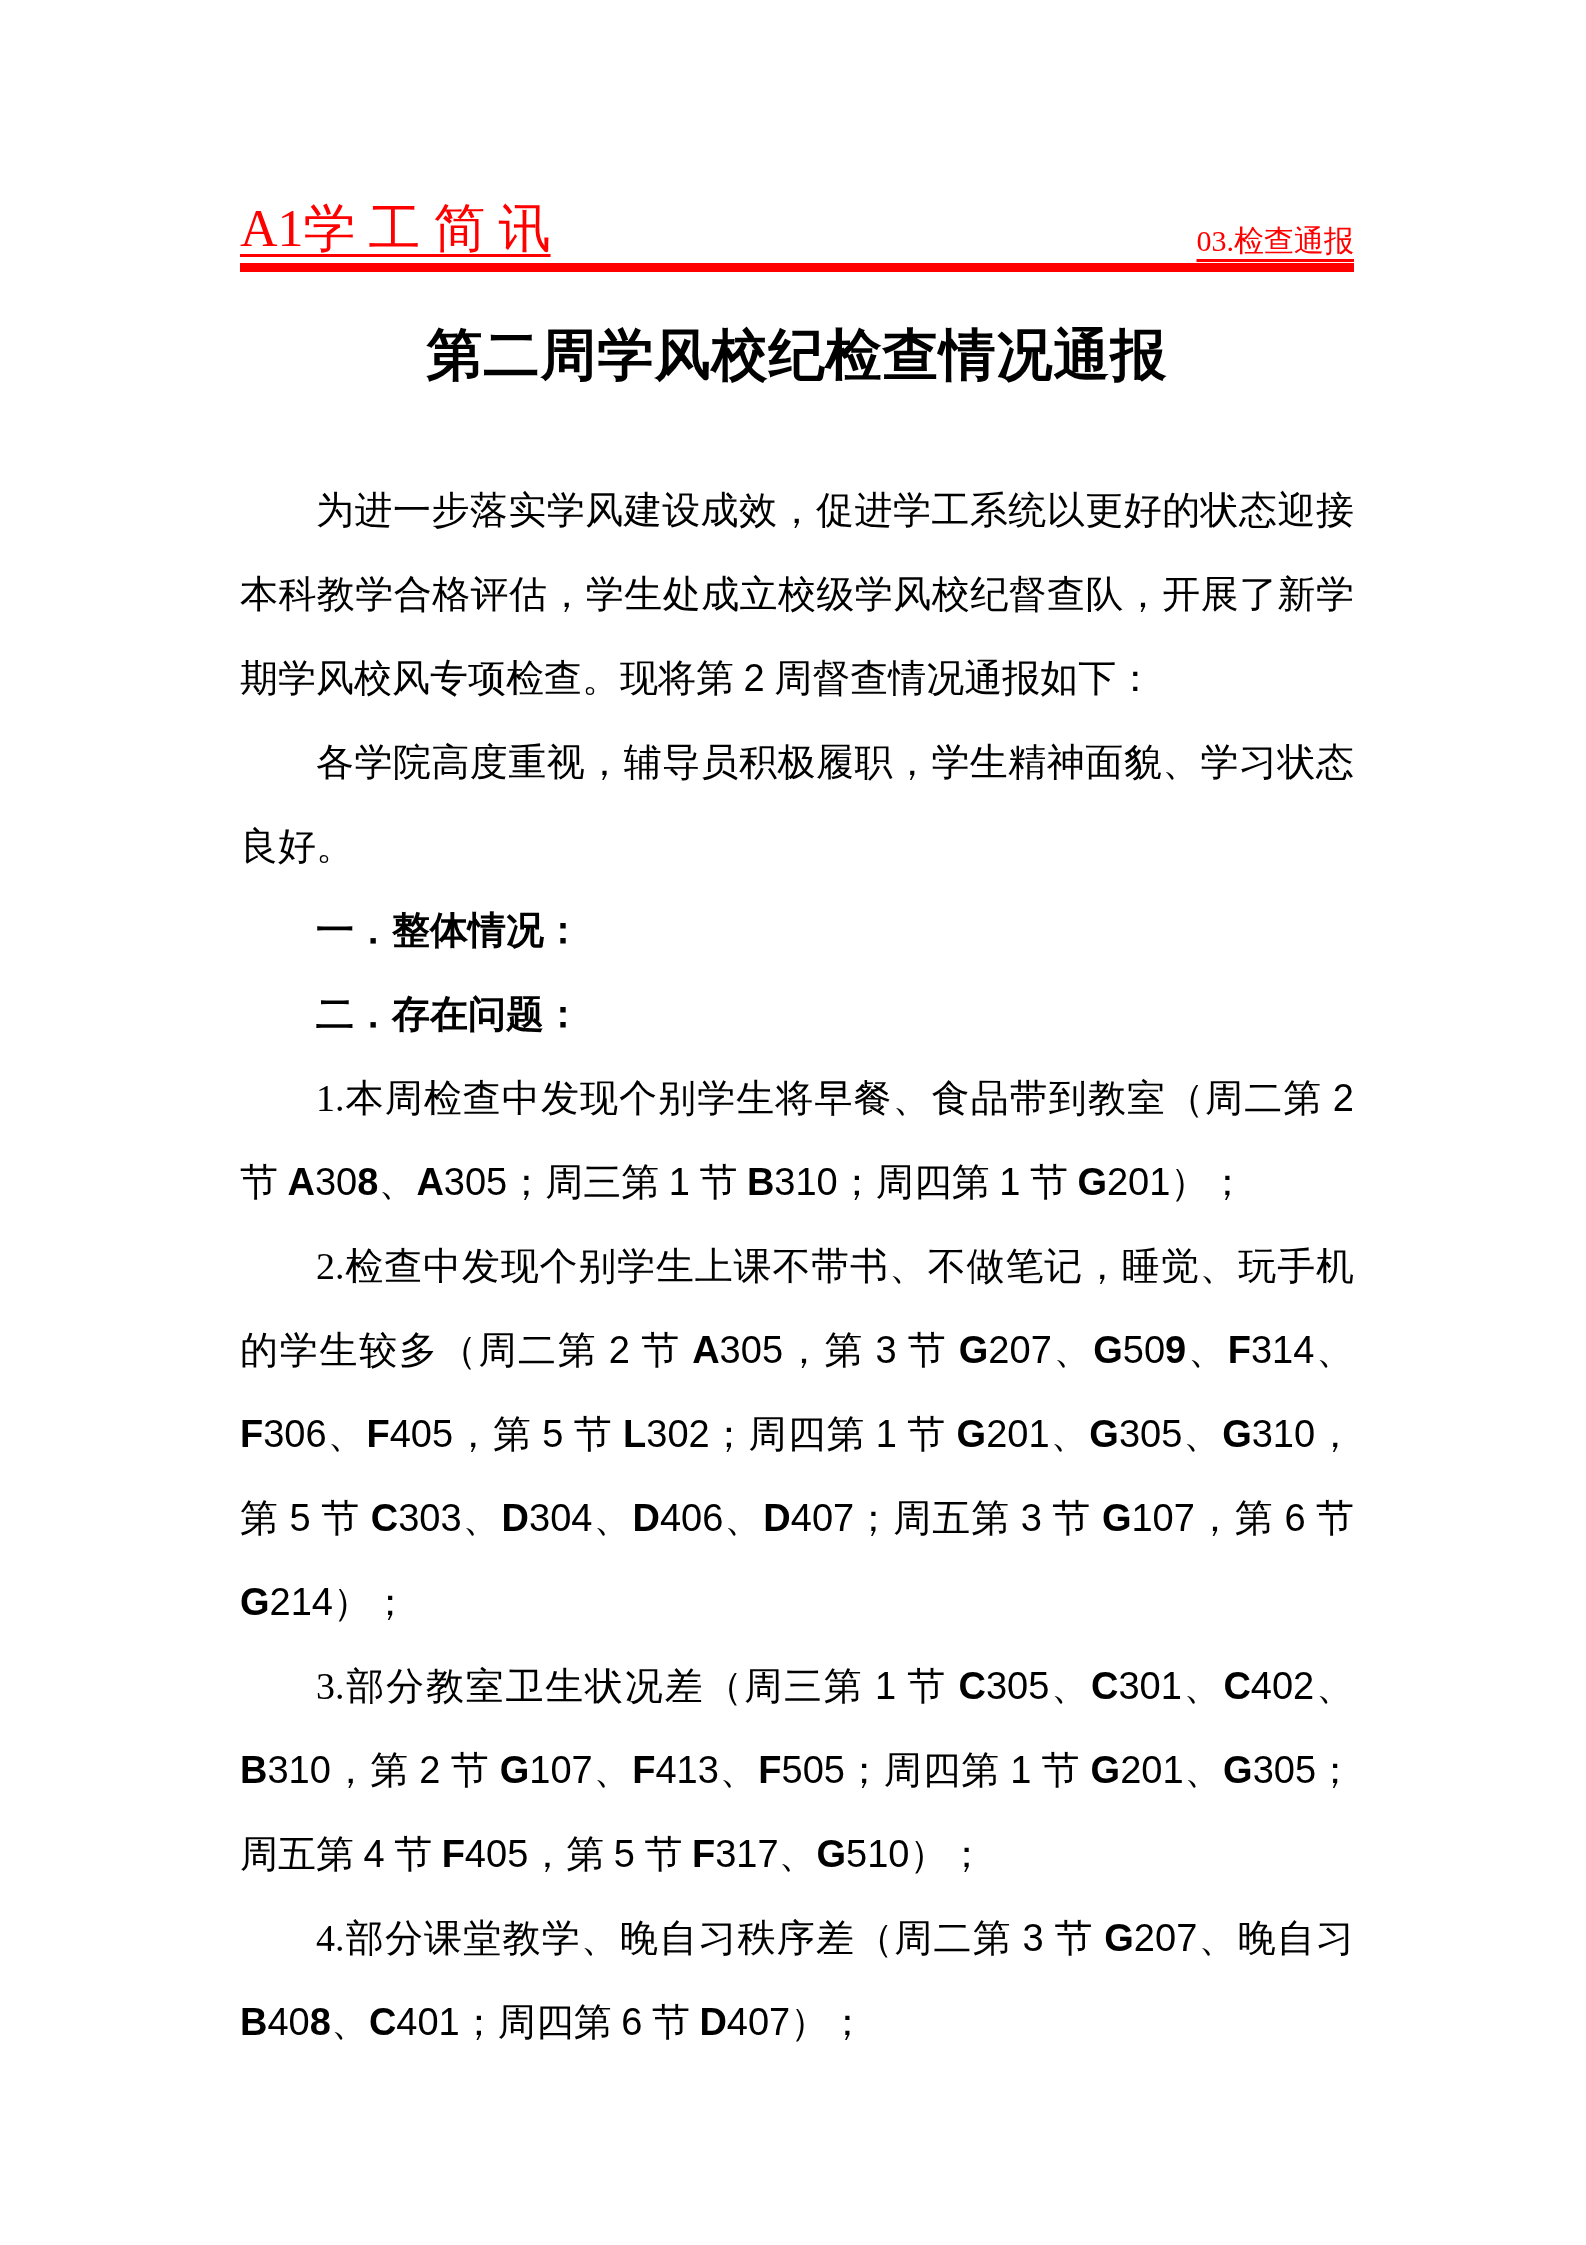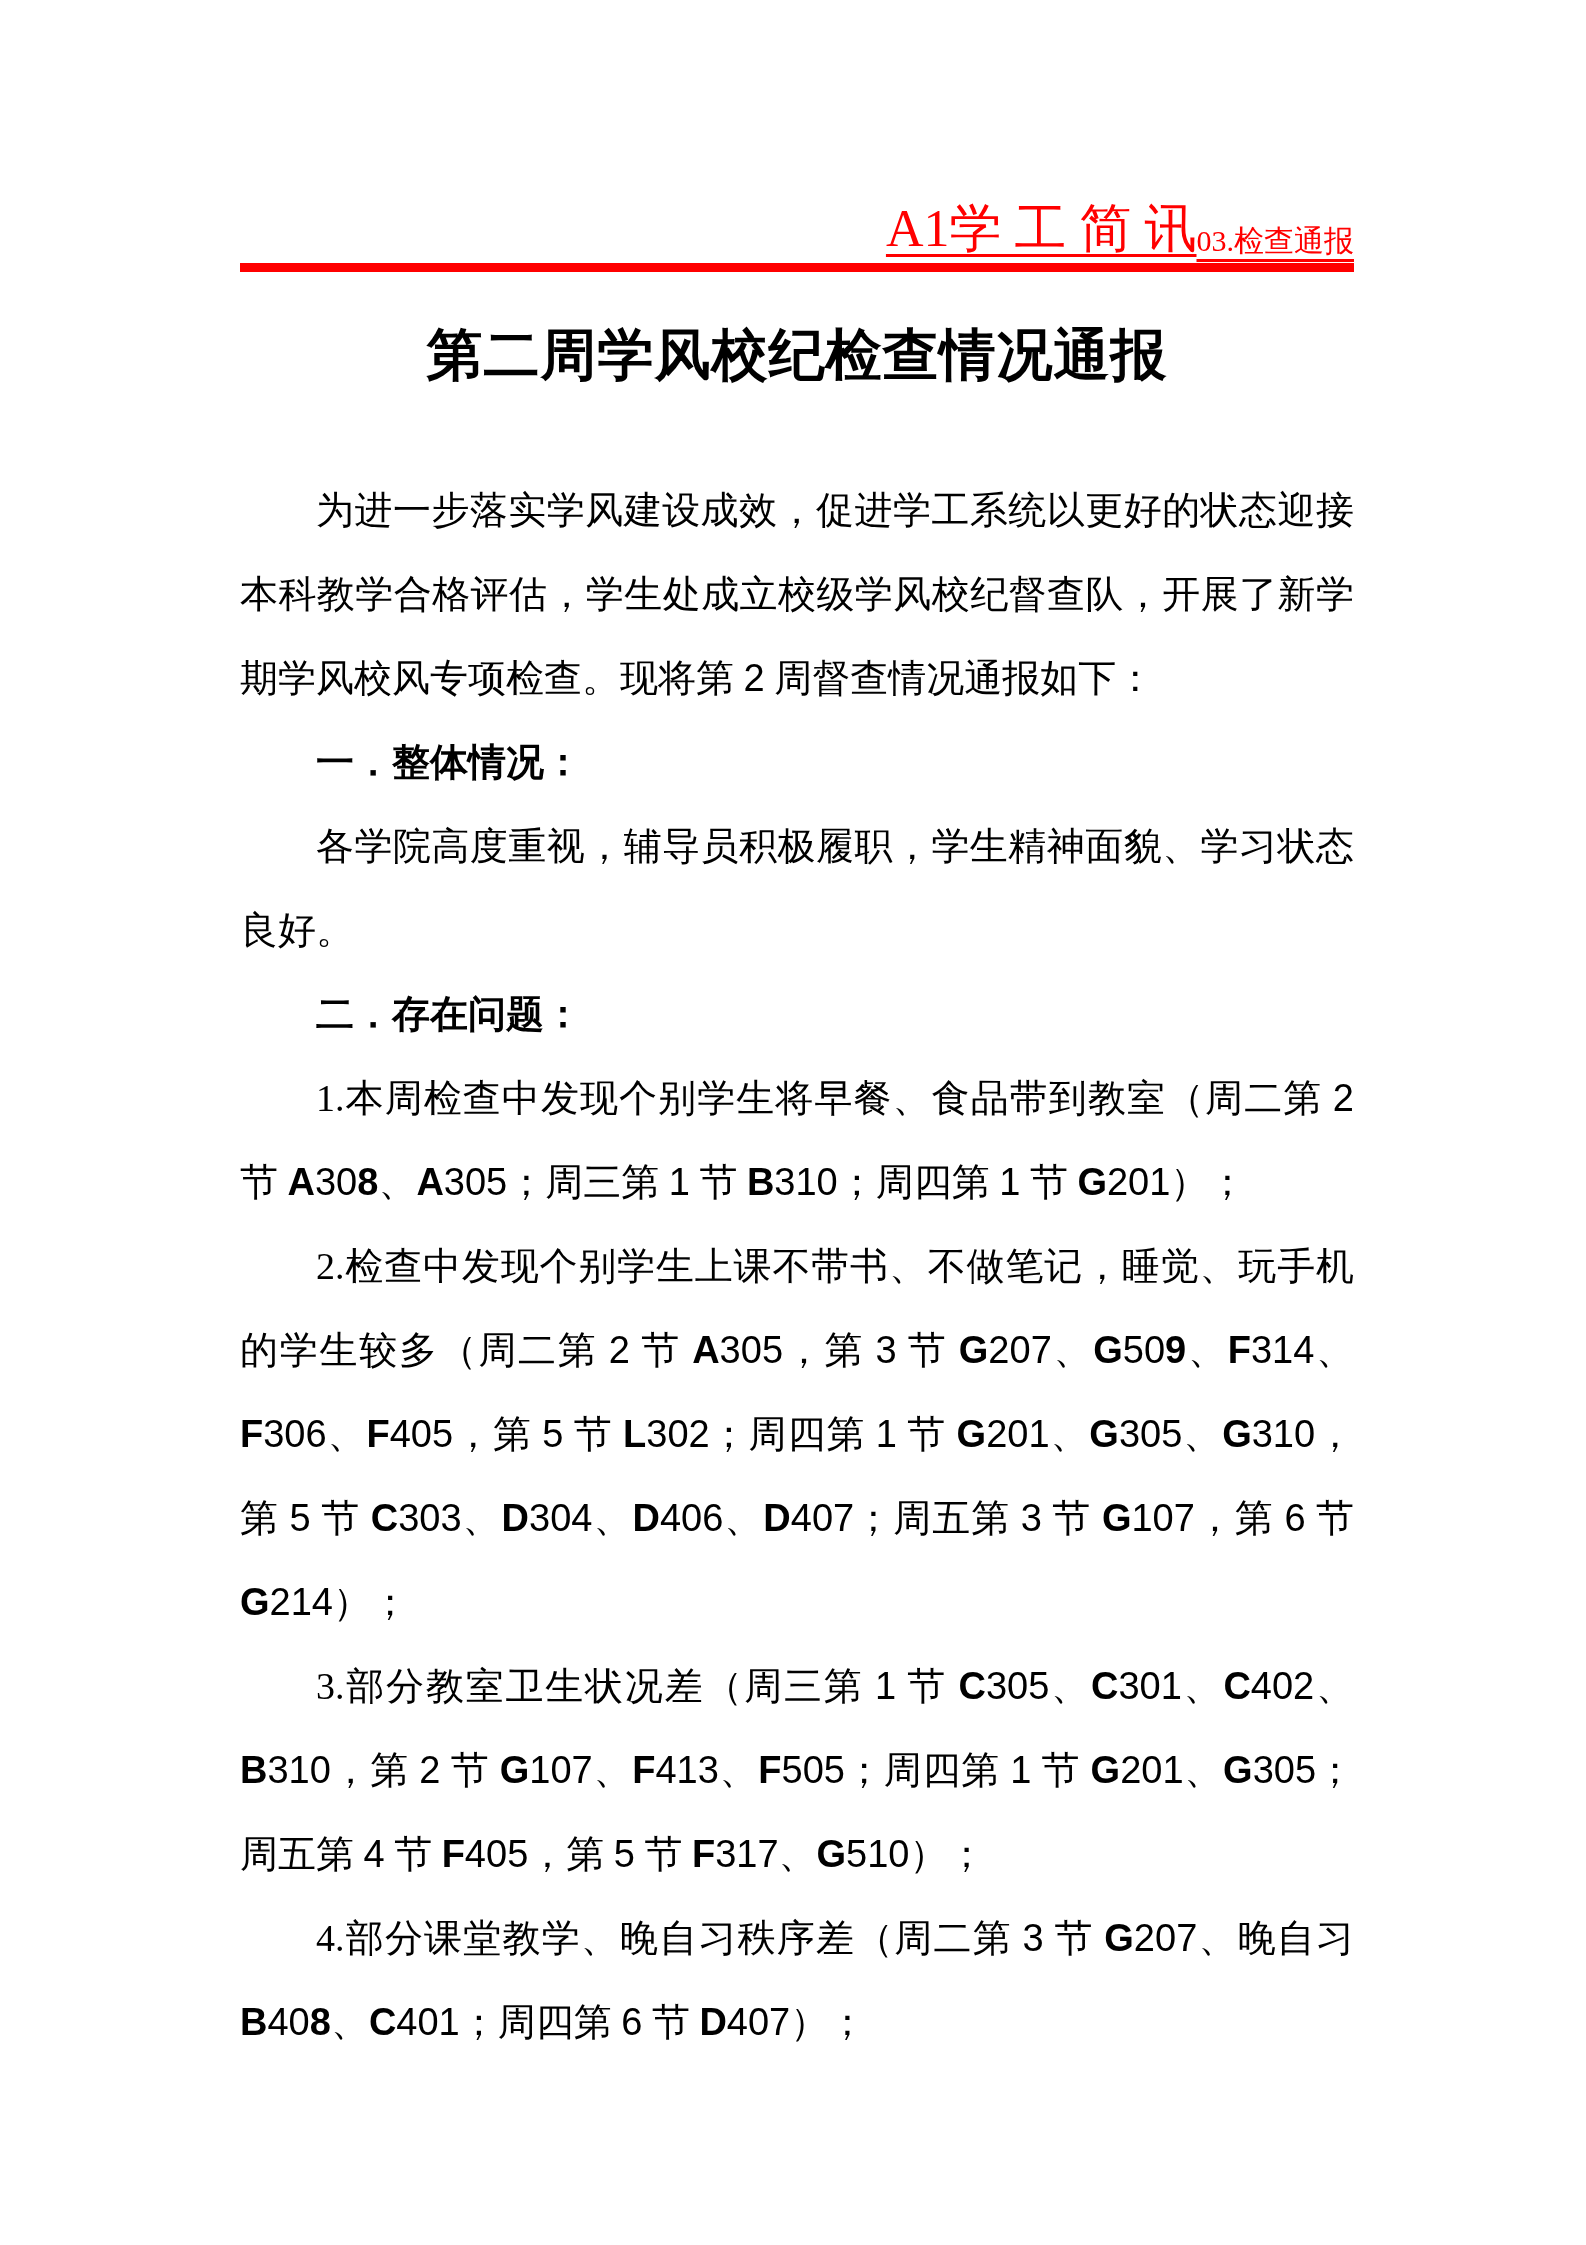--- a/index.html
+++ b/index.html
@@ -13,21 +13,21 @@
   }
   .page {
     width: 1586px; height: 2245px;
     padding: 200px 232px 0 240px;
     background: var(--paper);
     overflow: hidden;
   }
   
   .masthead {
     display: flex;
-    justify-content: flex-end;
+    justify-content: space-between;
     align-items: flex-end;
     border-bottom: 9px solid var(--accent);
     padding-bottom: 6px;
   }
   .masthead-left {
     color: var(--accent);
     font-size: 52px;
     line-height: 1.1;
     font-family: "Liberation Serif", "DejaVu Serif", serif;
     text-decoration: underline;
@@ -76,22 +76,22 @@
 
   <header class="masthead">
     <span class="masthead-left">A1学 工 简 讯</span>
     <span class="masthead-right">03.检查通报</span>
   </header>
 
   <h1 class="doc-title">第二周学风校纪检查情况通报</h1>
 
   <main class="doc-body">
     <p><span class="seg-n">为进一步落实学风建设成效，促进学工系统以更好的状态迎接本科教学合格评估，学生处成立校级学风校纪督查队，开展了新学期学风校风专项检查。现将第 </span><span class="seg-c">2</span><span class="seg-n"> 周督查情况通报如下：</span></p>
+    <p><span class="seg-n">各学院高度重视，辅导员积极履职，学生精神面貌、学习状态良好。</span></p>
     <p><span class="seg-b">一．整体情况：</span></p>
-    <p><span class="seg-n">各学院高度重视，辅导员积极履职，学生精神面貌、学习状态良好。</span></p>
     <p><span class="seg-b">二．存在问题：</span></p>
     <p><span class="seg-n">1.本周检查中发现个别学生将早餐、食品带到教室（周二第 </span><span class="seg-c">2</span><span class="seg-n"> 节 </span><span class="seg-cb">A</span><span class="seg-c">30</span><span class="seg-cb">8</span><span class="seg-n">、</span><span class="seg-cb">A</span><span class="seg-c">305</span><span class="seg-n">；周三第 </span><span class="seg-c">1</span><span class="seg-n"> 节 </span><span class="seg-cb">B</span><span class="seg-c">310</span><span class="seg-n">；周四第 </span><span class="seg-c">1</span><span class="seg-n"> 节 </span><span class="seg-cb">G</span><span class="seg-c">201</span><span class="seg-n">）；</span></p>
     <p><span class="seg-n">2.检查中发现个别学生上课不带书、不做笔记，睡觉、玩手机的学生较多（周二第 </span><span class="seg-c">2</span><span class="seg-n"> 节 </span><span class="seg-cb">A</span><span class="seg-c">305</span><span class="seg-n">，第 </span><span class="seg-c">3</span><span class="seg-n"> 节 </span><span class="seg-cb">G</span><span class="seg-c">207</span><span class="seg-n">、</span><span class="seg-cb">G</span><span class="seg-c">50</span><span class="seg-cb">9</span><span class="seg-n">、</span><span class="seg-cb">F</span><span class="seg-c">314</span><span class="seg-n">、</span><span class="seg-cb">F</span><span class="seg-c">306</span><span class="seg-n">、</span><span class="seg-cb">F</span><span class="seg-c">405</span><span class="seg-n">，第 </span><span class="seg-c">5</span><span class="seg-n"> 节 </span><span class="seg-cb">L</span><span class="seg-c">302</span><span class="seg-n">；周四第 </span><span class="seg-c">1</span><span class="seg-n"> 节 </span><span class="seg-cb">G</span><span class="seg-c">201</span><span class="seg-n">、</span><span class="seg-cb">G</span><span class="seg-c">305</span><span class="seg-n">、</span><span class="seg-cb">G</span><span class="seg-c">310</span><span class="seg-n">，第 </span><span class="seg-c">5</span><span class="seg-n"> 节 </span><span class="seg-cb">C</span><span class="seg-c">303</span><span class="seg-n">、</span><span class="seg-cb">D</span><span class="seg-c">304</span><span class="seg-n">、</span><span class="seg-cb">D</span><span class="seg-c">406</span><span class="seg-n">、</span><span class="seg-cb">D</span><span class="seg-c">407</span><span class="seg-n">；周五第 </span><span class="seg-c">3</span><span class="seg-n"> 节 </span><span class="seg-cb">G</span><span class="seg-c">107</span><span class="seg-n">，第 </span><span class="seg-c">6</span><span class="seg-n"> 节 </span><span class="seg-cb">G</span><span class="seg-c">214</span><span class="seg-n">）；</span></p>
     <p><span class="seg-n">3.部分教室卫生状况差（周三第 </span><span class="seg-c">1</span><span class="seg-n"> 节 </span><span class="seg-cb">C</span><span class="seg-c">305</span><span class="seg-n">、</span><span class="seg-cb">C</span><span class="seg-c">301</span><span class="seg-n">、</span><span class="seg-cb">C</span><span class="seg-c">402</span><span class="seg-n">、</span><span class="seg-cb">B</span><span class="seg-c">310</span><span class="seg-n">，第 </span><span class="seg-c">2</span><span class="seg-n"> 节 </span><span class="seg-cb">G</span><span class="seg-c">107</span><span class="seg-n">、</span><span class="seg-cb">F</span><span class="seg-c">413</span><span class="seg-n">、</span><span class="seg-cb">F</span><span class="seg-c">505</span><span class="seg-n">；周四第 </span><span class="seg-c">1</span><span class="seg-n"> 节 </span><span class="seg-cb">G</span><span class="seg-c">201</span><span class="seg-n">、</span><span class="seg-cb">G</span><span class="seg-c">305</span><span class="seg-n">；周五第 </span><span class="seg-c">4</span><span class="seg-n"> 节 </span><span class="seg-cb">F</span><span class="seg-c">405</span><span class="seg-n">，第 </span><span class="seg-c">5</span><span class="seg-n"> 节 </span><span class="seg-cb">F</span><span class="seg-c">317</span><span class="seg-n">、</span><span class="seg-cb">G</span><span class="seg-c">510</span><span class="seg-n">）；</span></p>
     <p><span class="seg-n">4.部分课堂教学、晚自习秩序差（周二第 </span><span class="seg-c">3</span><span class="seg-n"> 节 </span><span class="seg-cb">G</span><span class="seg-c">207</span><span class="seg-n">、晚自习 </span><span class="seg-cb">B</span><span class="seg-c">40</span><span class="seg-cb">8</span><span class="seg-n">、</span><span class="seg-cb">C</span><span class="seg-c">401</span><span class="seg-n">；周四第 </span><span class="seg-c">6</span><span class="seg-n"> 节 </span><span class="seg-cb">D</span><span class="seg-c">407</span><span class="seg-n">）；</span></p>
   </main>
 
 </div>
 
 </body></html>

